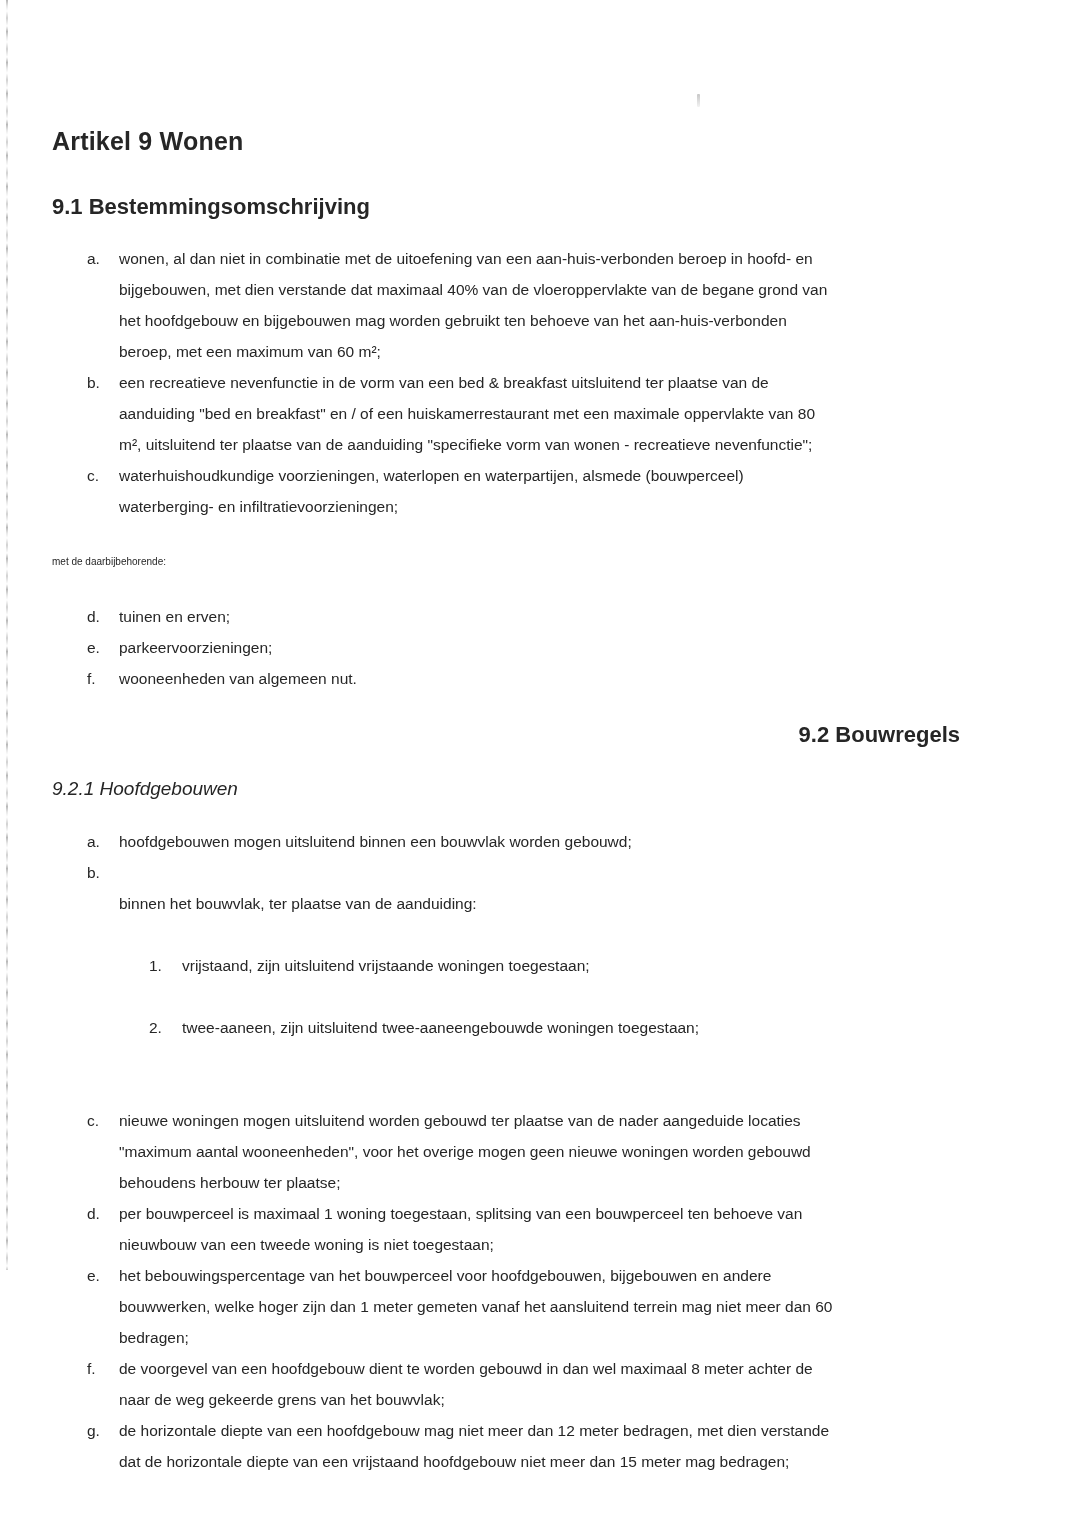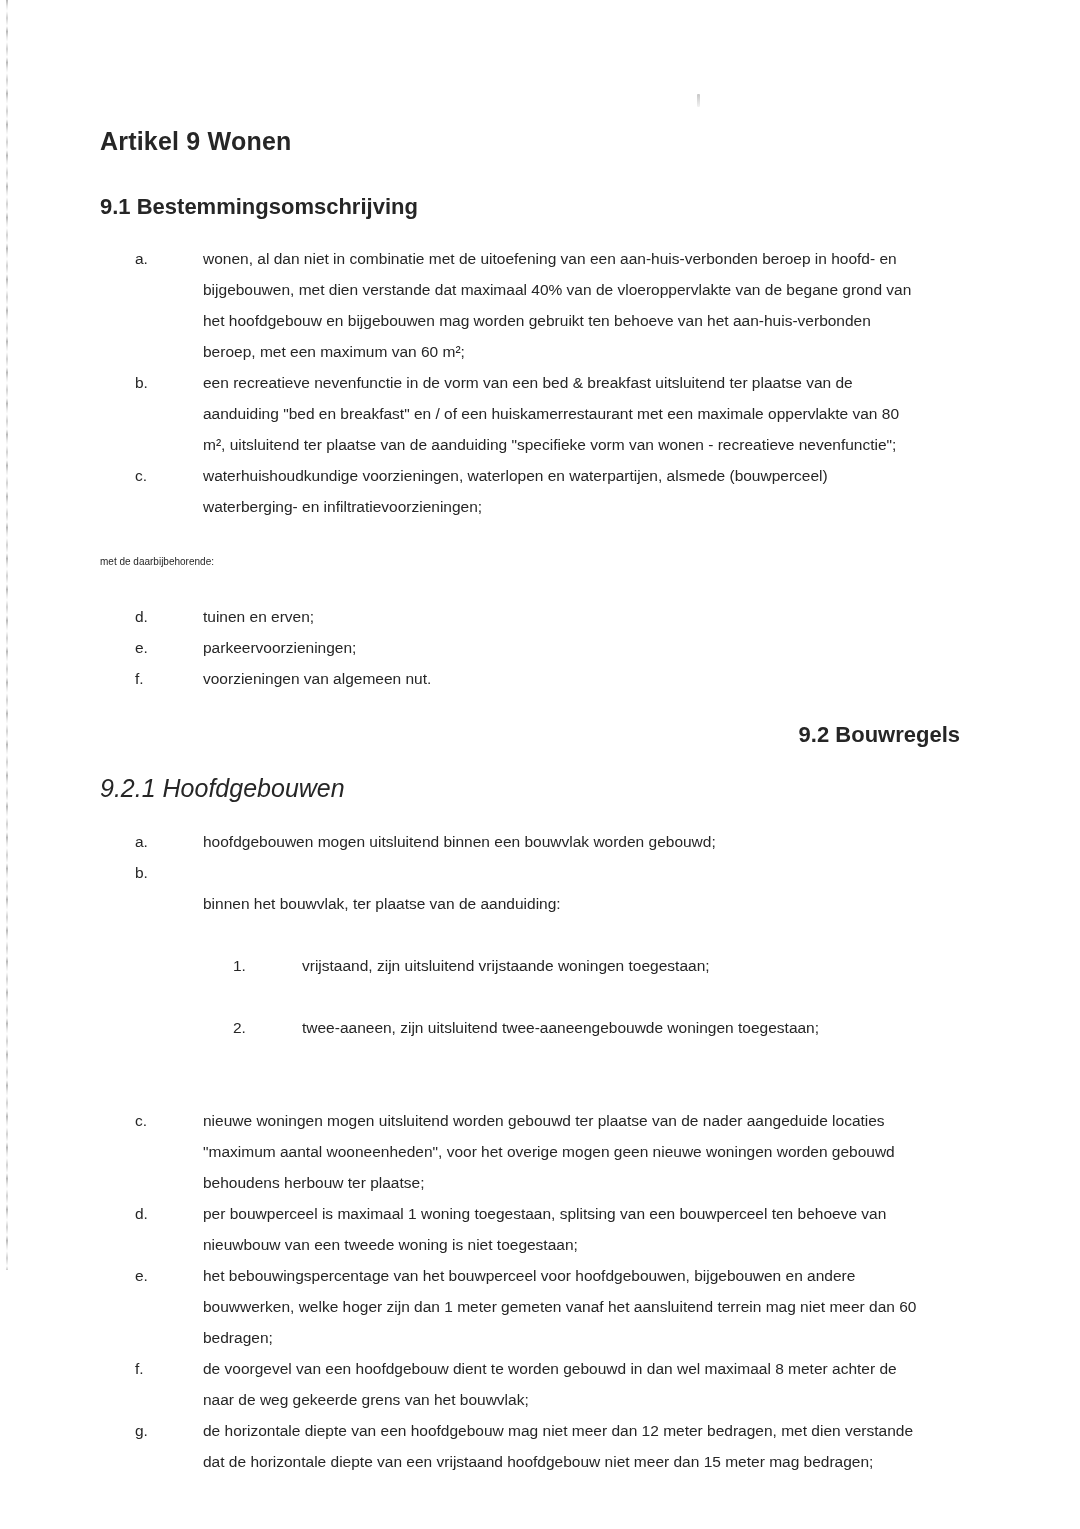--- a/index.html
+++ b/index.html
@@ -14,21 +14,21 @@
     overflow: hidden;
     font-family: "Liberation Sans", "DejaVu Sans", sans-serif;
     color: #262626;
   }
   .page {
     position: relative;
     width: 1080px;
     height: 1270px;
     background: #ffffff;
     box-sizing: border-box;
-    padding: 126px 120px 0 100px;
+    padding: 126px 120px 0 52px;
   }
   
   .edge-artifact {
     position: absolute;
     left: 6px;
     top: 0;
     width: 2px;
     height: 100%;
     background: repeating-linear-gradient(
       to bottom,
@@ -61,21 +61,21 @@
     font-size: 22px;
     font-weight: bold;
     line-height: 27px;
     margin: 36px 0 0 0;
   }
   .h-section.second {
     margin-top: 27px;
     text-align: right;
   }
   .h-subsection {
-    font-size: 25px;
+    font-size: 19px;
     font-weight: normal;
     font-style: italic;
     line-height: 29px;
     margin: 26px 0 0 0;
   }
   
   .para {
     font-size: 15.5px;
     line-height: 31px;
     margin: 12px 0 0 0;
@@ -101,21 +101,20 @@
     flex: 0 0 32px;
     font-size: 15.5px;
     line-height: 31px;
   }
   .item-text {
     flex: 1 1 auto;
     max-width: 762px;
     font-size: 15.5px;
     line-height: 31px;
     white-space: pre-line;
-    margin-left: 36px;
   }
   .sublist .list-item {
     margin-left: 30px;
   }
   .sublist .list-marker {
     flex: 0 0 33px;
   }
 </style>
 </head>
 <body>
@@ -156,21 +155,21 @@
     <div class="list-item">
       <span class="list-marker">d.</span>
       <span class="item-text">tuinen en erven;</span>
     </div>
     <div class="list-item">
       <span class="list-marker">e.</span>
       <span class="item-text">parkeervoorzieningen;</span>
     </div>
     <div class="list-item">
       <span class="list-marker">f.</span>
-      <span class="item-text">voorzieningen van algemeen nut.</span>
+      <span class="item-text">wooneenheden van algemeen nut.</span>
     </div>
   </div>
 
   <h2 class="h-section second">9.2 Bouwregels</h2>
   <h3 class="h-subsection">9.2.1 Hoofdgebouwen</h3>
 
   <div class="list">
     <div class="list-item">
       <span class="list-marker">a.</span>
       <span class="item-text">hoofdgebouwen mogen uitsluitend binnen een bouwvlak worden gebouwd;</span>

